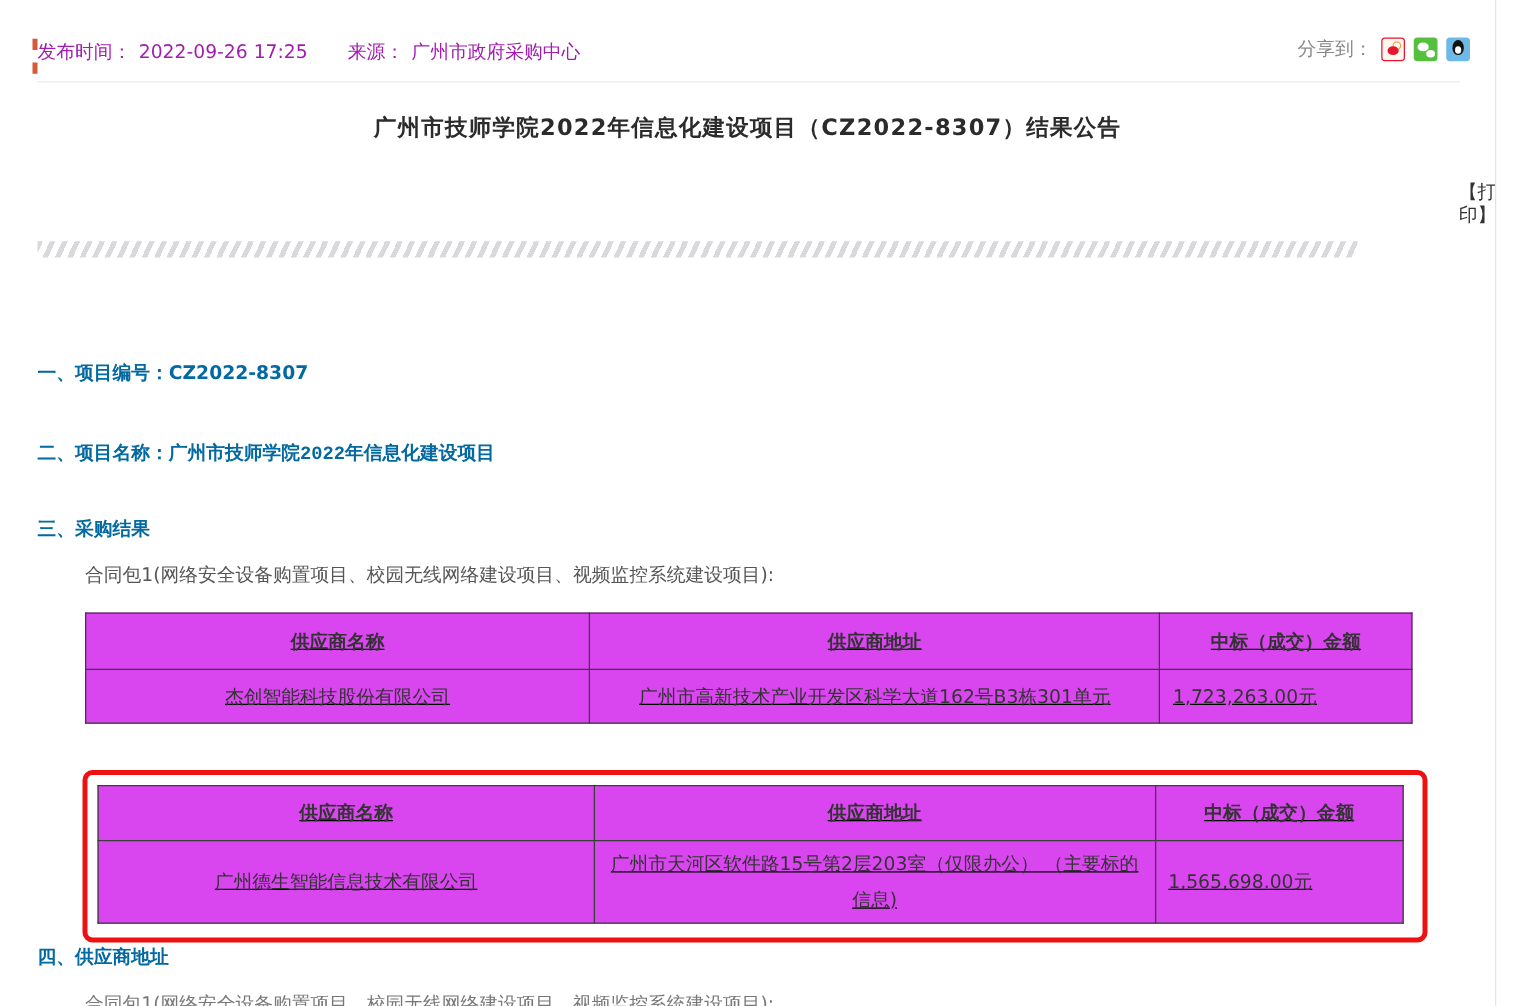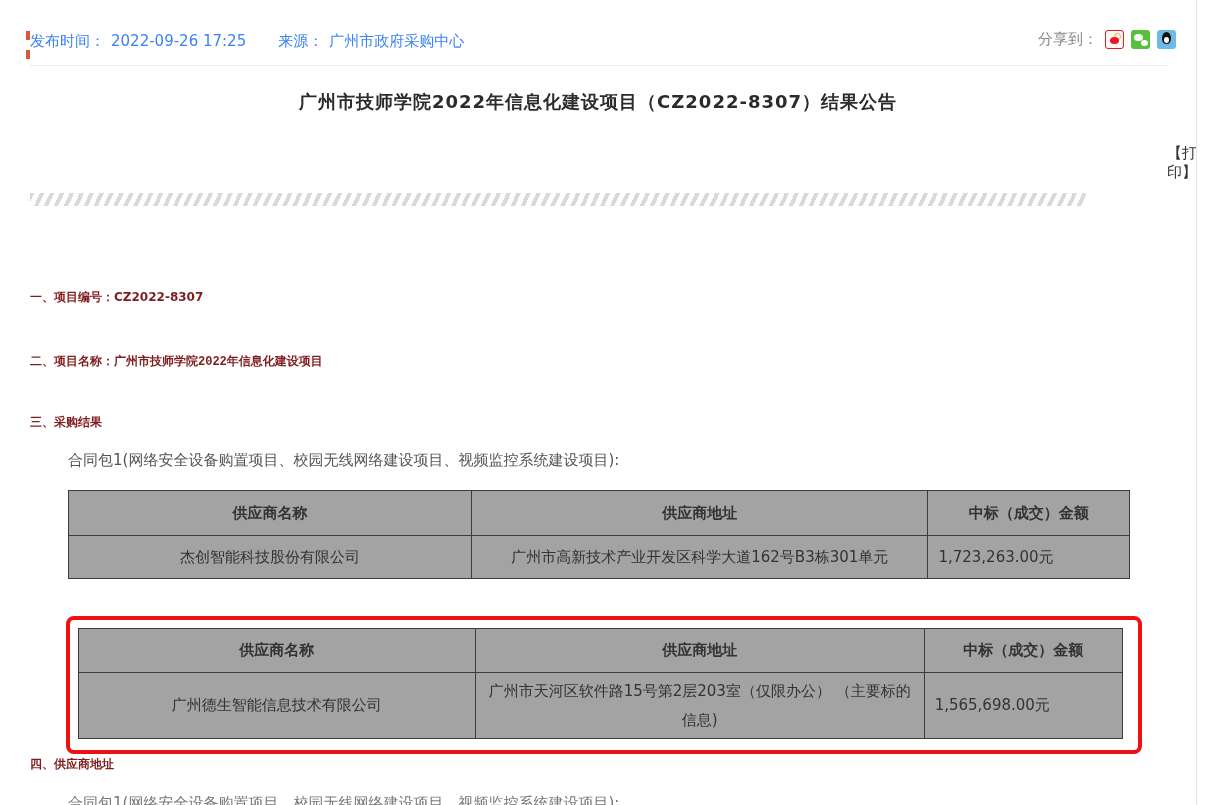--- a/index.html
+++ b/index.html
@@ -6,21 +6,21 @@
   html, body { width: 1218px; height: 805px; background: #fff; overflow: hidden; }
   body { font-family: "DejaVu Sans", "Liberation Sans", sans-serif; }
   .page { position: relative; width: 1218px; height: 805px; background: #fff; overflow: hidden; }
 
   .right-rail { position: absolute; top: 0; left: 1196px; width: 0; height: 805px; border-left: 1px solid #e4e4e4; }
 
   .red-mark { position: absolute; left: 26px; width: 4px; height: 9px; background: #d65a3a; }
   .red-mark.m1 { top: 31px; }
   .red-mark.m2 { top: 50px; }
 
-  .meta-bar { position: absolute; top: 32px; left: 30px; width: 1140px; color: #3b82f6; font-size: 15px; }
+  .meta-bar { position: absolute; top: 32px; left: 30px; width: 1140px; color: #a21caf; font-size: 15px; }
   .meta-bar span { margin-right: 6px; }
   .meta-src { margin-left: 26px; }
 
   .share { position: absolute; top: 30px; left: 1038px; display: flex; align-items: center; color: #888; font-size: 15px; }
   .share-ico { width: 19px; height: 19px; border-radius: 3px; margin-left: 7px; position: relative; display: inline-block; cursor: pointer; }
   .ico-weibo { background: #fff8f0; border: 1px solid #e6162d; }
   .ico-weibo::after { content: ""; position: absolute; left: 4px; top: 6px; width: 9px; height: 7px; border-radius: 50% 50% 50% 50%; background: #e6162d; }
   .ico-weibo::before { content: ""; position: absolute; right: 2px; top: 2px; width: 5px; height: 5px; border: 1px solid #f7a24c; border-radius: 50%; }
   .ico-wechat { background: #57bf3e; }
   .ico-wechat::before { content: ""; position: absolute; left: 3px; top: 4px; width: 9px; height: 7px; background: #fff; border-radius: 50%; }
@@ -31,31 +31,31 @@
 
   .meta-divider { position: absolute; top: 65px; left: 30px; width: 1138px; border-top: 1px solid #ebebeb; }
 
   .title { position: absolute; top: 90px; left: 0; width: 1196px; text-align: center; font-size: 18px; font-weight: 700; color: #2b2b2b; letter-spacing: 1px; }
 
   .print-btn { position: absolute; top: 144px; left: 1167px; font-size: 15px; color: #333; cursor: pointer; }
 
   .hatch { position: absolute; top: 193px; left: 30px; width: 1056px; height: 13px;
     background: repeating-linear-gradient(115deg, #d8d8dd 0, #d8d8dd 4px, #ffffff 4px, #ffffff 9px); }
 
-  .section { position: absolute; left: 30px; font-size: 12px; font-weight: 700; color: #7f1d1d; }
+  .section { position: absolute; left: 30px; font-size: 15px; font-weight: 700; color: #0369a1; }
   .sec1 { top: 289px; }
   .sec2 { top: 353px; font-family: Liberation Mono, monospace; }
   .sec3 { top: 414px; }
   .sec4 { top: 756px; }
 
   .pkg-label { position: absolute; left: 68px; font-size: 15px; color: #555; }
   .pkg1 { top: 451px; }
   .pkg2 { top: 586px; }
 
-  table.result { border-collapse: collapse; table-layout: fixed; background: #a3a3a3; }
+  table.result { border-collapse: collapse; table-layout: fixed; background: #d946ef; text-decoration: underline; }
   table.result th, table.result td { border: 1px solid #3c3c3c; font-size: 15px; color: #333; padding: 4px 10px; }
   table.result th { font-weight: 700; text-align: center; }
   td.c-name, td.c-addr { text-align: center; }
   td.c-amt { text-align: left; padding-right: 14px; }
 
   .table1-wrap { position: absolute; top: 490px; left: 68px; }
   .table1-wrap table { width: 1062px; }
   .table1-wrap th { height: 45px; }
   .table1-wrap td { height: 43px; }
 

